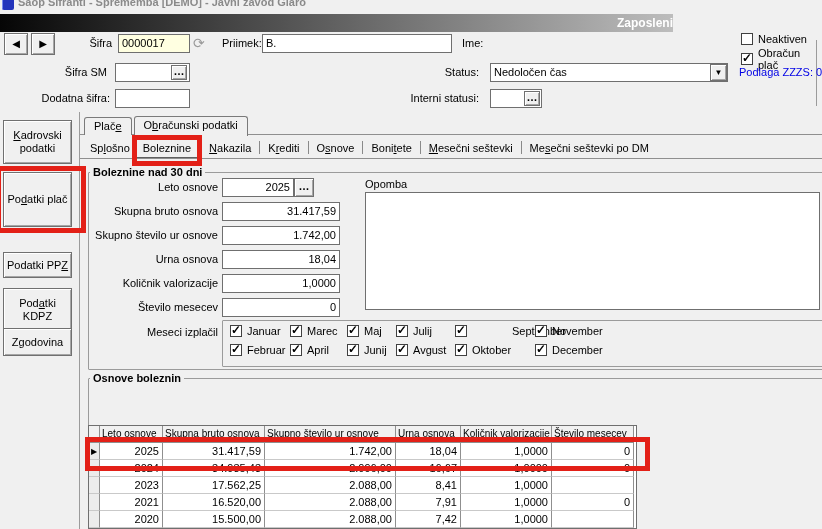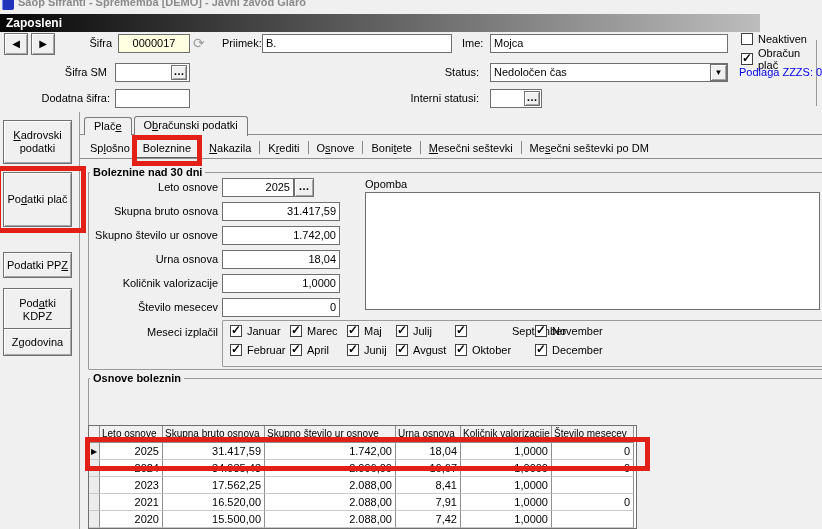--- a/index.html
+++ b/index.html
@@ -7,22 +7,22 @@
           font-family:"Liberation Sans",sans-serif;font-size:11px;color:#000;}
   .abs{position:absolute;}
   .nowrap{white-space:nowrap;}
   .r{text-align:right;}
   
   .titlebar{left:0;top:0;width:688px;height:13px;background:#f0f0f0;overflow:hidden;}
   .titletext{position:absolute;left:18px;top:-4px;color:#8a8a8a;font-weight:bold;font-size:11px;white-space:nowrap;}
   .appicon{position:absolute;left:2px;top:-2px;width:12px;height:12px;background:#2233bb;border-radius:2px;
            box-shadow:inset 1px 1px 0 #7788ee;}
   
-  .caption{left:0;top:14px;width:760px;height:18px;background:linear-gradient(to right,#060606,#bdbdbd);
-           color:#fff;font-weight:bold;font-size:12px;line-height:18px;padding-left:6px;box-sizing:border-box;}
+  .caption{left:0;top:14px;width:673px;height:18px;background:linear-gradient(to right,#060606,#bdbdbd);
+           color:#fff;font-weight:bold;font-size:12px;line-height:18px;padding-left:6px;box-sizing:border-box;text-align:right;}
   
   .field{background:#fff;border:1px solid #6f6f6f;height:19px;line-height:17px;padding:0 3px;box-sizing:border-box;overflow:hidden;}
   .yellow{background:#ffffe1;}
   .btn3d{background:#f0f0f0;border:1px solid #707070;box-shadow:inset 1px 1px 0 #ffffff,inset -1px -1px 0 #a6a6a6;
          box-sizing:border-box;text-align:center;cursor:default;}
   .ell{width:20px;height:19px;line-height:15px;font-weight:bold;}
   .ell-in{width:16px;height:15px;line-height:11px;font-weight:bold;}
   .navbtn{width:24px;height:22px;line-height:20px;font-size:10px;}
   .cb{width:12px;height:12px;background:#fff;border:1px solid #404040;display:inline-block;position:relative;flex:0 0 12px;box-sizing:border-box;}
   .cb.on::after{content:"✓";position:absolute;left:0px;top:-3px;font-size:12px;font-weight:bold;color:#000;}
@@ -69,26 +69,25 @@
   <div class="abs caption">Zaposleni</div>
 
   <div class="abs btn3d navbtn" style="left:4px;top:33px;">
     <span>◀</span>
   </div>
   <div class="abs btn3d navbtn" style="left:31px;top:33px;">
     <span>▶</span>
   </div>
 
   <div class="abs nowrap" style="left:60px;top:37px;width:52px;text-align:right;">Šifra</div>
-  <div class="abs field yellow" style="left:118px;top:34px;width:72px;text-align:center;">0000017</div>
+  <div class="abs field yellow" style="left:118px;top:34px;width:72px;">0000017</div>
   <div class="abs" style="left:193px;top:35px;color:#9a9a9a;font-size:14px;">⟳</div>
   <div class="abs nowrap" style="left:222px;top:37px;">Priimek:</div>
   <div class="abs field" style="left:262px;top:34px;width:190px;">B.</div>
   <div class="abs nowrap" style="left:462px;top:37px;">Ime:</div>
-  <div class="abs field" style="left:490px;top:34px;width:238px;">Mojca</div>
   <div class="abs cbrow" style="left:741px;top:33px;">
     <span class="cb"></span>
     <span>Neaktiven</span>
   </div>
   <div class="abs cbrow" style="left:741px;top:47px;">
     <span class="cb on"></span>
     <span>Obračun plač</span>
   </div>
   <div class="abs vline" style="left:816px;top:40px;height:66px;"></div>
 

